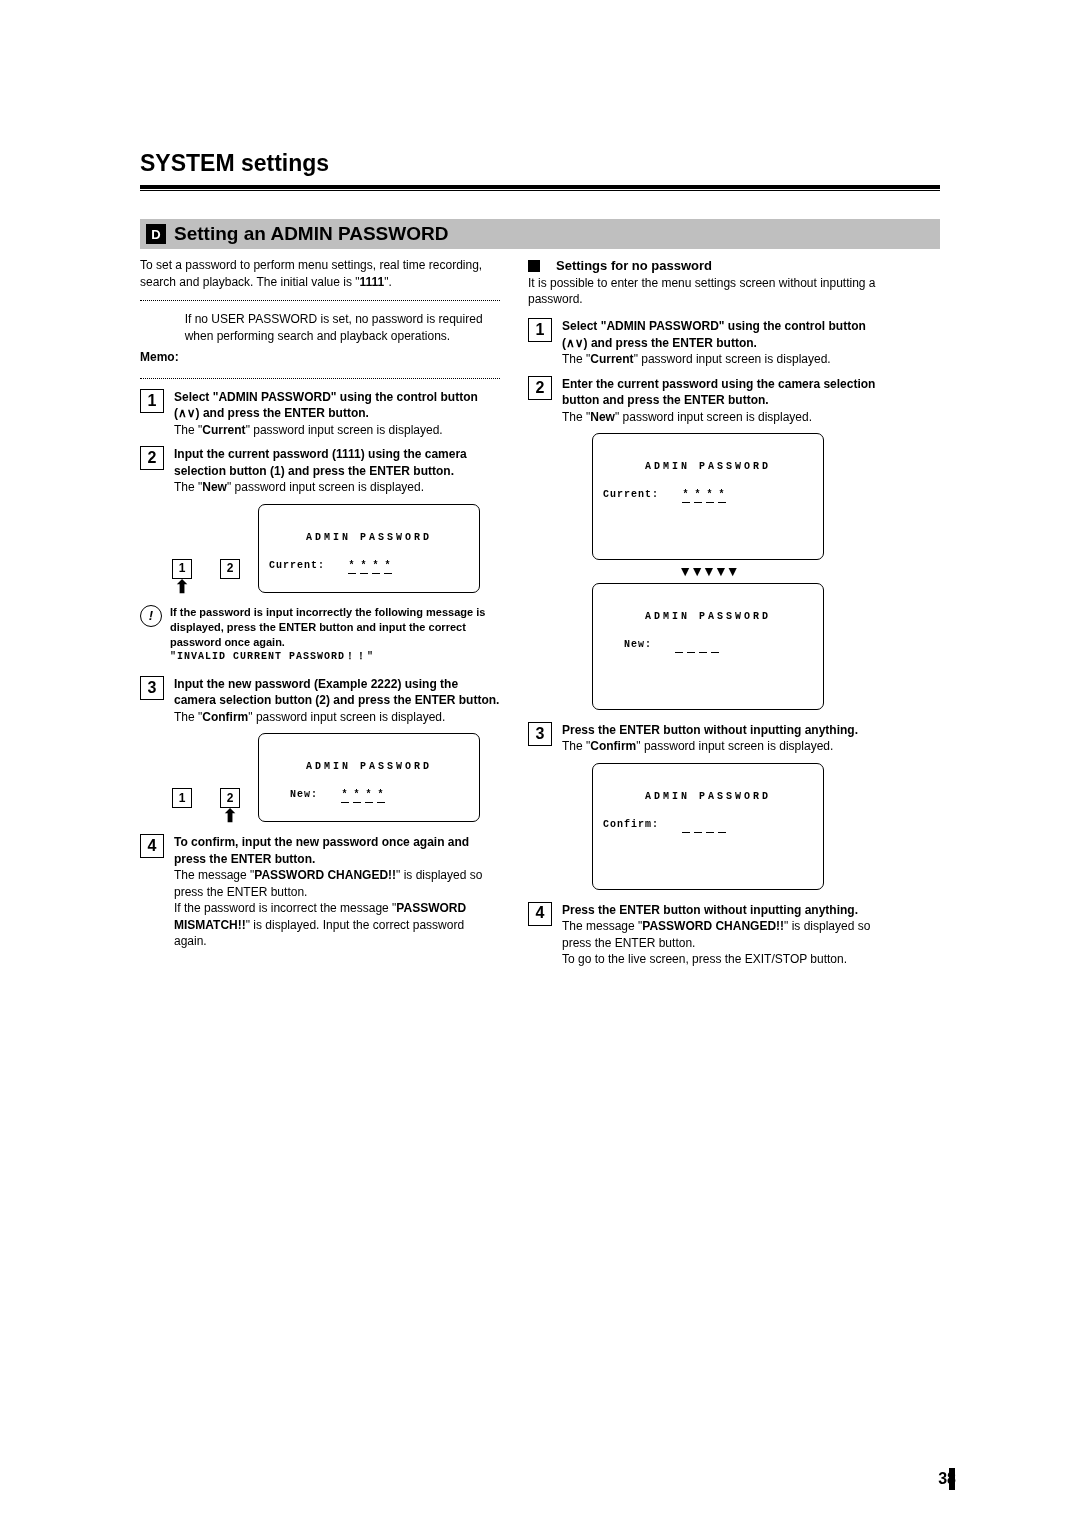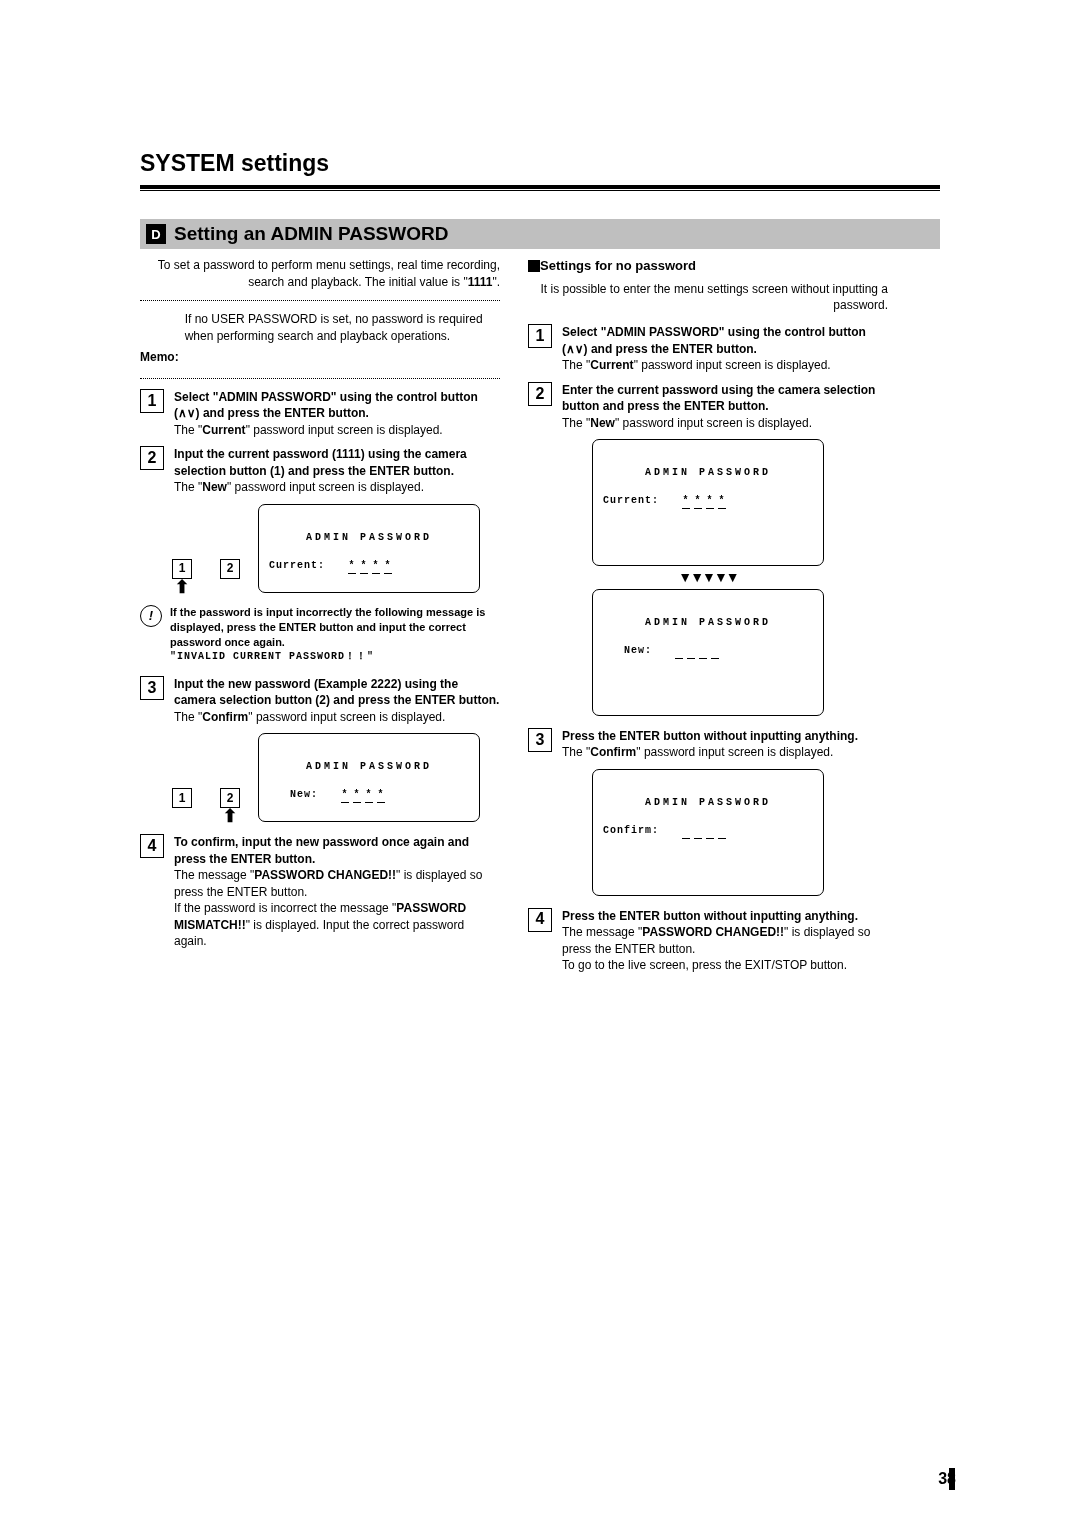--- a/index.html
+++ b/index.html
@@ -51,21 +51,21 @@
 }
 .columns {
   display: flex;
   gap: 28px;
 }
 .col {
   width: 360px;
   font-size: 12px;
   line-height: 1.38;
 }
-.intro { margin-bottom: 10px; text-align: right; }
+.intro { margin-bottom: 10px; }
 .dotted-sep {
   border-top: 1.2px dotted #000;
   margin: 8px 0 10px 0;
 }
 .memo { display: flex; margin-bottom: 12px; }
 .memo-label { font-weight: bold; margin-right: 6px; margin-top: 38px; }
 .step { display: flex; margin-bottom: 8px; }
 .step-num {
   border: 1.5px solid #000;
   width: 22px;
@@ -109,21 +109,21 @@
 .note-icon {
   border: 1.2px solid #000;
   border-radius: 50%;
   width: 20px; height: 20px;
   display: flex; align-items: center; justify-content: center;
   font-size: 13px; font-style: italic; font-weight: bold;
   margin-right: 8px; flex: none;
 }
 .note-text { font-weight: bold; font-size: 11px; }
 .note-text .quote { font-family: "Courier New", monospace; letter-spacing: 1px; font-size: 10px;}
-.subhead { display: flex; align-items: center; font-weight: bold; font-size: 13px; margin-bottom: 6px; gap: 0;}
+.subhead { display: flex; align-items: center; font-weight: bold; font-size: 13px; gap: 16px;}
 .subhead .marker { width: 12px; height: 12px; background: #000; }
 .right-screen-block { display: flex; flex-direction: column; align-items: center; margin: 6px 0 12px 0; }
 .down-arrows { font-size: 14px; letter-spacing: -2px; margin: 2px 0;}
 .pagenum {
   position: absolute;
   right: 124px;
   bottom: 40px;
   font-size: 16px;
   font-weight: bold;
 }

